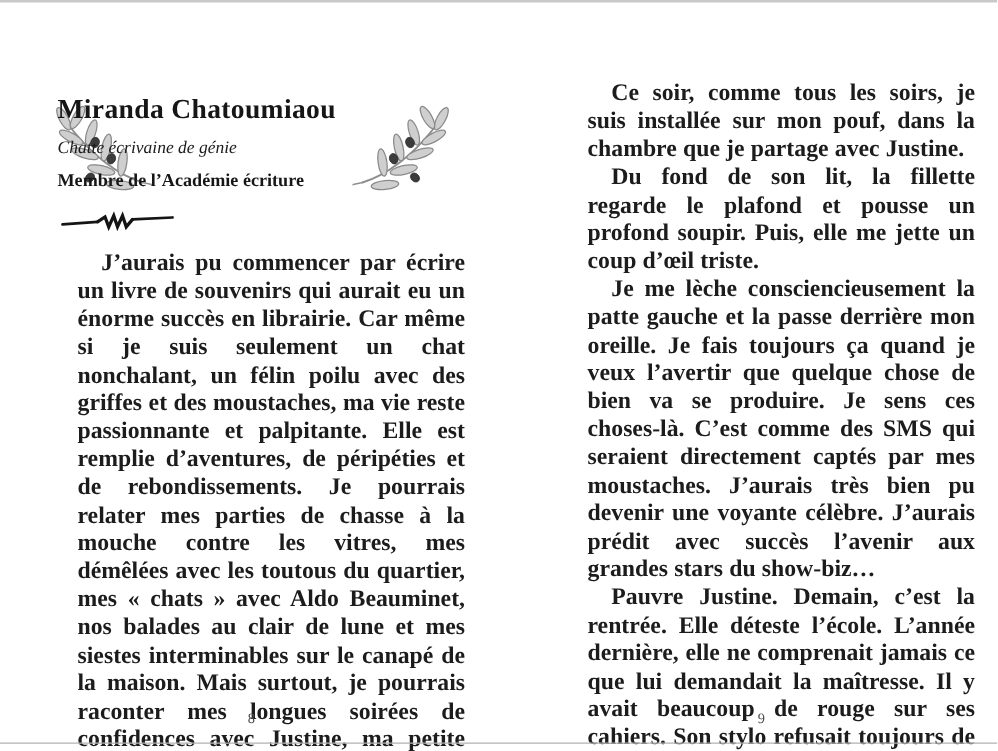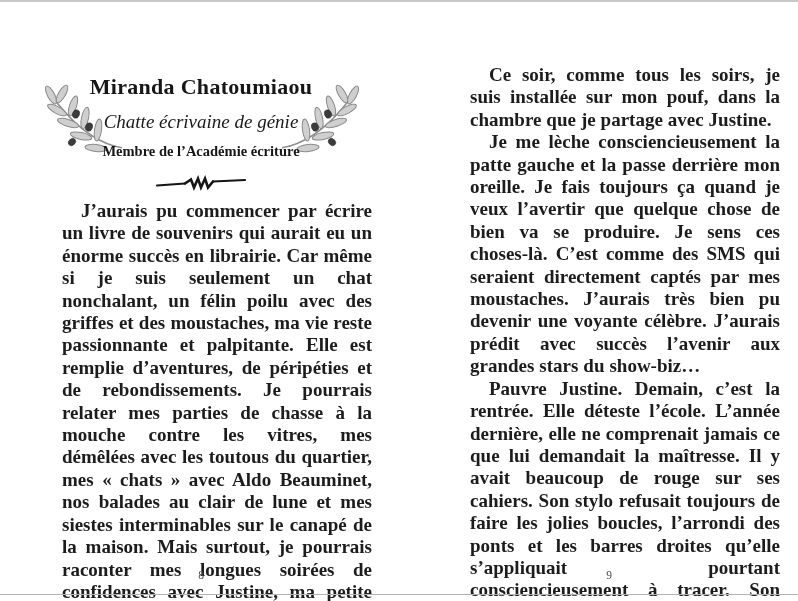--- a/index.html
+++ b/index.html
@@ -9,23 +9,23 @@
     font-family:"Liberation Serif", serif; color:#1c1c1c;
   }
   .edge-top    { position:absolute; top:0; left:0; width:798px; height:2px; background:#c9c9c9; }
   .edge-bottom { position:absolute; top:594px; left:0; width:798px; height:1px; background:#b2b2b2; }
 
   .page { position:absolute; top:0; width:310px; height:601px; }
   .page-left  { left:46px; }
   .page-right { left:454px; }
 
   
-  .chapter-head { position:absolute; top:74px; left:0; width:310px; text-align:center; }
+  .chapter-head { position:absolute; top:74px; left:0; width:310px; text-align:left; }
   .author-name  { font-size:22px; font-weight:bold; letter-spacing:.3px; color:#161616; }
-  .author-role  { font-style:italic; font-size:19px; margin-top:11px; color:#1a1a1a; }
+  .author-role  { font-style:italic; font-size:14px; margin-top:11px; color:#1a1a1a; }
   .author-affil { font-weight:bold; font-size:14.5px; margin-top:10px; color:#161616; }
   .divider-wrap { margin-top:13px; }
 
   .branch { position:absolute; top:80px; width:86px; height:86px; }
   .branch-left  { left:-10px; }
   .branch-right { right:-12px; transform:scaleX(-1); }
 
   
   .body { position:absolute; left:16px; width:310px; font-size:19px; line-height:22.4px;font-weight:bold; }
   .body-left  { top:200px; }
@@ -116,20 +116,21 @@
     <div class="body body-left">
       <p>J’aurais pu commencer par écrire un livre de sou­venirs qui aurait eu un énorme succès en librairie. Car même si je suis seulement un chat nonchalant, un félin poilu avec des griffes et des moustaches, ma vie reste passionnante et palpitante. Elle est remplie d’aventures, de péripéties et de rebondissements. Je pourrais relater mes parties de chasse à la mouche contre les vitres, mes démêlées avec les toutous du quartier, mes « chats » avec Aldo Beauminet, nos balades au clair de lune et mes siestes interminables sur le canapé de la maison. Mais surtout, je pourrais raconter mes longues soirées de confidences avec Justine, ma petite maîtresse adorée…</p>
     </div>
 
     <div class="page-number">8</div>
   </div>
 
   <div class="page page-right">
     <div class="body body-right">
       <p>Ce soir, comme tous les soirs, je suis installée sur mon pouf, dans la chambre que je partage avec Justine.</p>
+      <p>Du fond de son lit, la fillette regarde le plafond et pousse un profond soupir. Puis, elle me jette un coup d’œil triste.</p>
       <p>Je me lèche consciencieusement la patte gauche et la passe derrière mon oreille. Je fais toujours ça quand je veux l’avertir que quelque chose de bien va se produire. Je sens ces choses-là. C’est comme des SMS qui seraient directement captés par mes moustaches. J’aurais très bien pu devenir une voyante célèbre. J’aurais prédit avec succès l’ave­nir aux grandes stars du show-biz…</p>
       <p>Pauvre Justine. Demain, c’est la rentrée. Elle dé­teste l’école. L’année dernière, elle ne comprenait jamais ce que lui demandait la maîtresse. Il y avait beaucoup de rouge sur ses cahiers. Son stylo refu­sait toujours de faire les jolies boucles, l’arrondi des ponts et les barres droites qu’elle s’appliquait pourtant consciencieusement à tracer. Son écriture,</p>
     </div>
 
     <div class="page-number">9</div>
   </div>
 
   <div class="edge-bottom"></div>
 </div>
 

